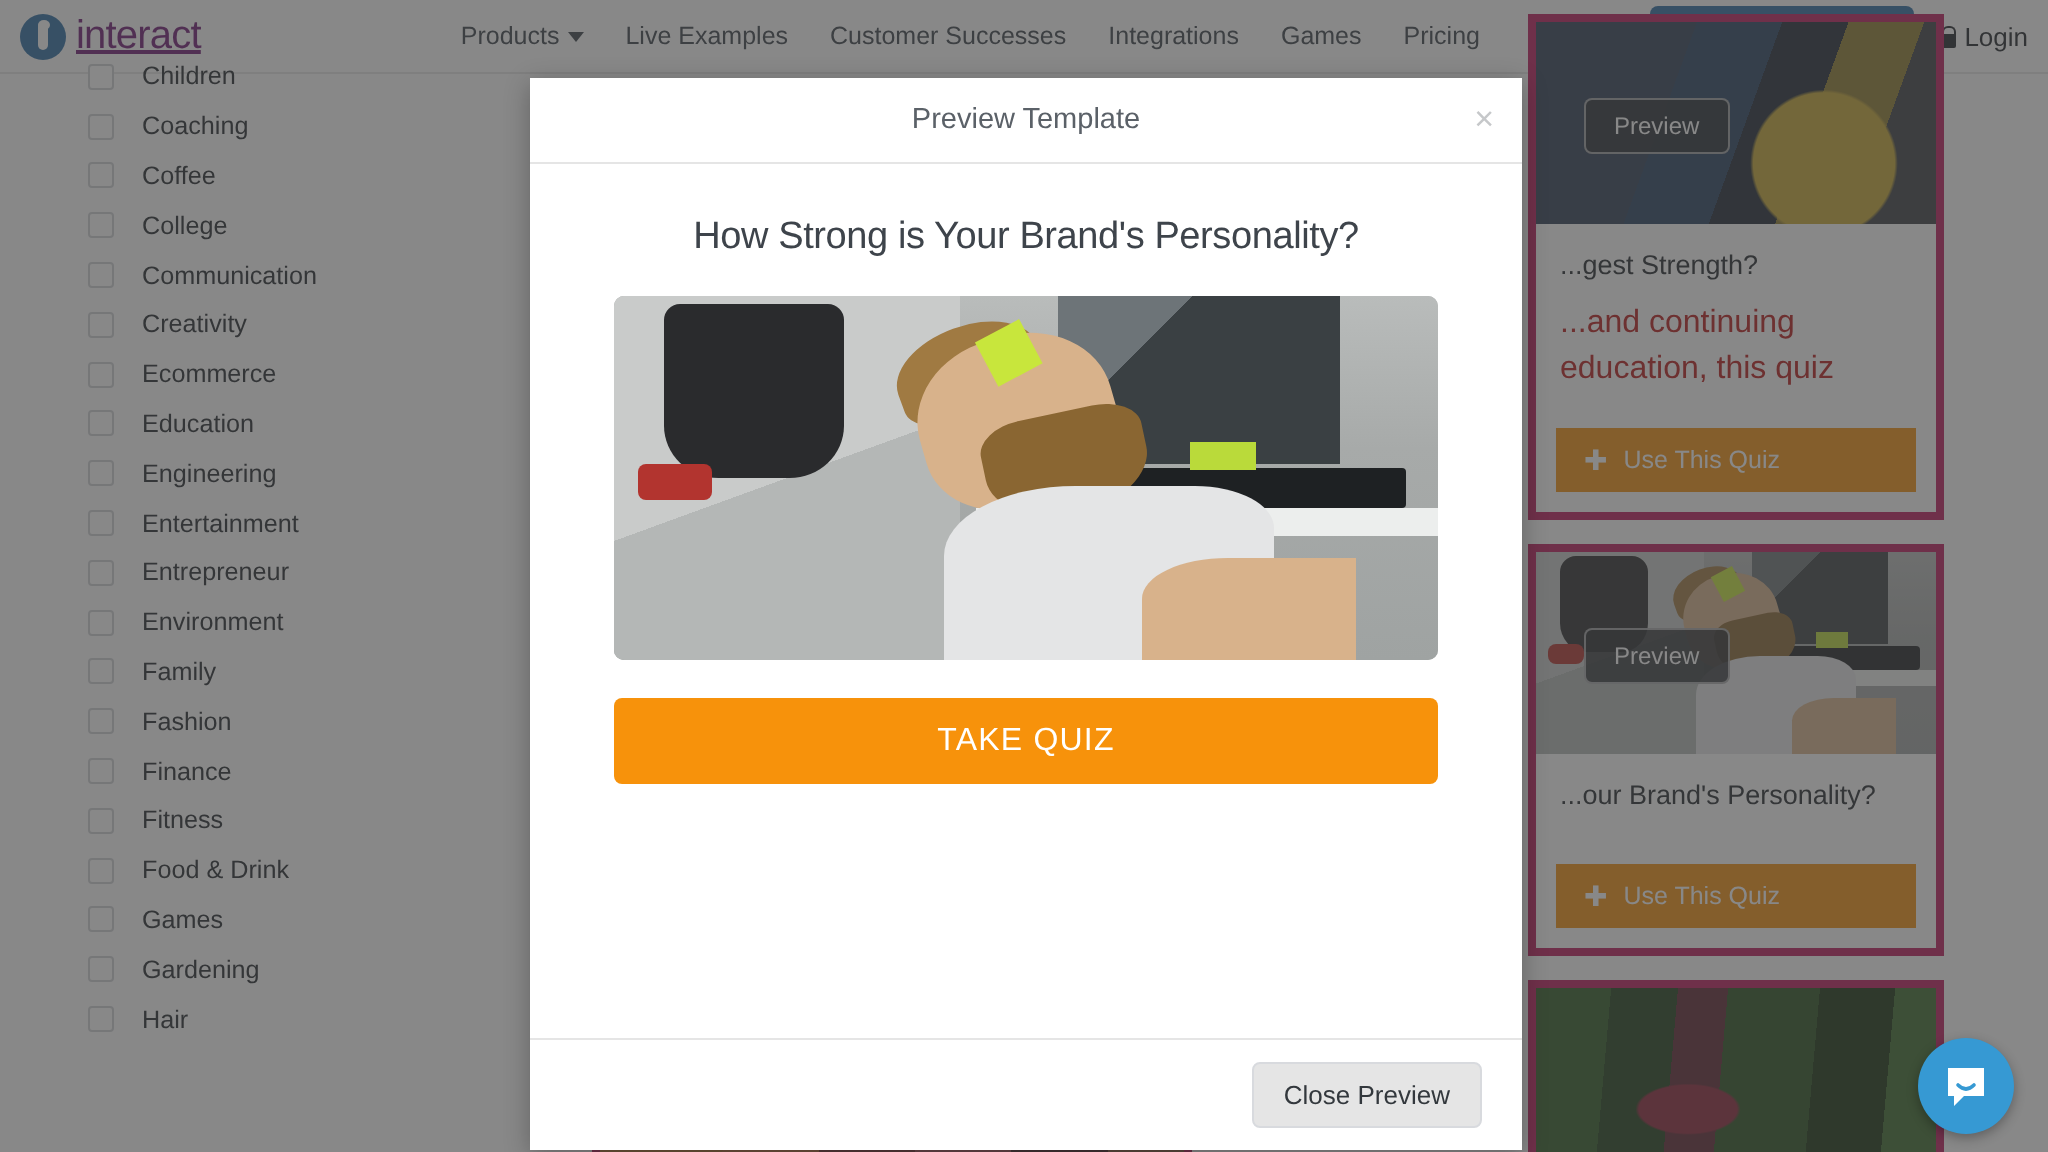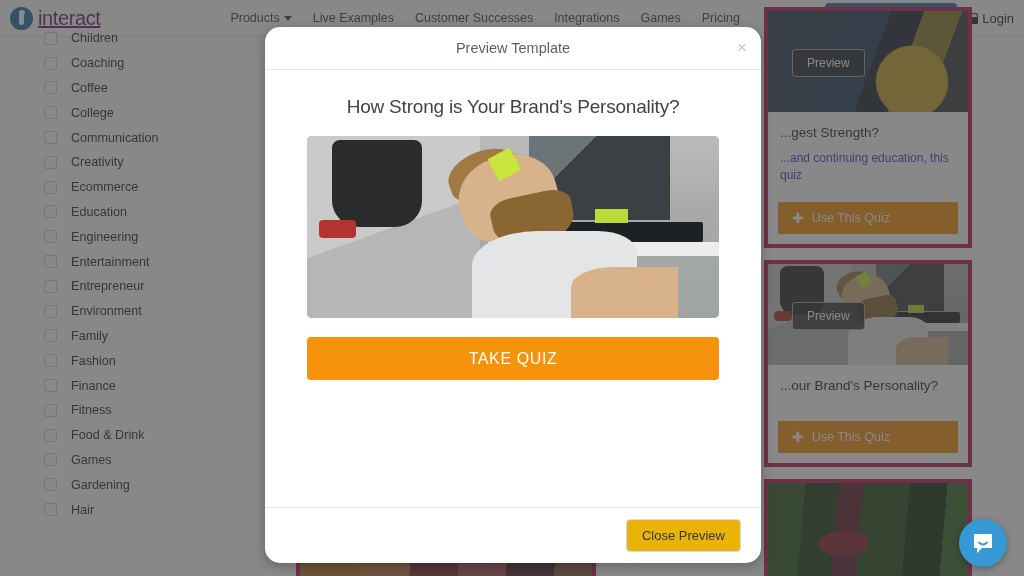--- a/index.html
+++ b/index.html
@@ -67,21 +67,21 @@
   .col-right { left:764px; width:208px; }
   .card { background:#ffffff; border:4px solid #be185d; margin-bottom:12px; position:relative; }
   .card-img { height:101px; position:relative; overflow:hidden; }
   .preview-chip {
     position:absolute; left:24px; top:38px;
     background:rgba(40,43,48,.86); color:#fff; font-size:12px;
     padding:6px 14px; border-radius:4px; border:1px solid rgba(255,255,255,.55);
     cursor:pointer;
   }
   .card-title { font-size:13.5px; color:#23282d; padding:12px 12px 0 12px; line-height:1.3; }
-  .card-desc { font-size:12px; color:#6d28d9; padding:8px 12px 0 12px; line-height:1.45; }
+  .card-desc { font-size:16px; color:#b91c1c; padding:8px 12px 0 12px; line-height:1.45; }
   .use-btn {
     display:flex; align-items:center; gap:8px;
     background:#f5910e; color:#ffffff; font-size:12.5px;
     padding:9px 14px; margin:18px 10px 10px 10px; cursor:pointer;
   }
   .plus { font-size:14px; line-height:1; }
   .ph-blue {
     position:absolute; inset:0;
     background:
       radial-gradient(circle at 72% 70%, #c9a933 0 22%, transparent 23%),
@@ -123,22 +123,22 @@
   .ph-beard .shirt { position:absolute; left:40%; top:52%; width:40%; height:48%;
      background:#e4e5e6; border-radius:40% 24% 0 0; }
   .ph-beard .arm { position:absolute; right:10%; top:72%; width:26%; height:28%;
      background:#d8b28b; border-radius:40% 0 0 0; }
 
   
   #overlay { position:absolute; inset:0; background:rgba(63,63,63,.62); }
 
   
   #modal {
-    position:absolute; left:265px; top:27px; width:496px; height:536px;
-    background:#ffffff; border-radius:15px;
+    position:absolute; left:265px; top:39px; width:496px; height:536px;
+    background:#ffffff; border-radius:0;
     box-shadow:0 3px 12px rgba(0,0,0,.28);
     display:flex; flex-direction:column; overflow:hidden;
   }
   .modal-head {
     height:43px; border-bottom:1px solid #e5e5e5;
     display:flex; align-items:center; justify-content:center; position:relative; flex:none;
   }
   .modal-title { font-size:14.5px; color:#5b6168; }
   .modal-x {
     position:absolute; right:14px; top:12px;
@@ -156,21 +156,21 @@
   .take-quiz {
     margin-top:19px; height:43px; width:100%;
     background:#f7920b; color:#ffffff; font-size:16px; letter-spacing:.6px;
     border:none; border-radius:4px; cursor:pointer; font-family:inherit;
   }
   .modal-foot {
     height:56px; border-top:1px solid #e5e5e5; flex:none;
     display:flex; align-items:center; justify-content:flex-end; padding-right:20px;
   }
   .close-preview {
-    background:#eab308; border:1px solid #d8dade; border-radius:4px;
+    background:#e5e5e5; border:1px solid #d8dade; border-radius:4px;
     font-size:13px; color:#33383d; padding:8px 15px; cursor:pointer; font-family:inherit;
   }
 
   
   #intercom {
     position:absolute; right:17px; bottom:9px; width:48px; height:48px;
     border-radius:50%; background:#3699d3; cursor:pointer;
     display:flex; align-items:center; justify-content:center;
     box-shadow:0 2px 6px rgba(0,0,0,.3);
   }

